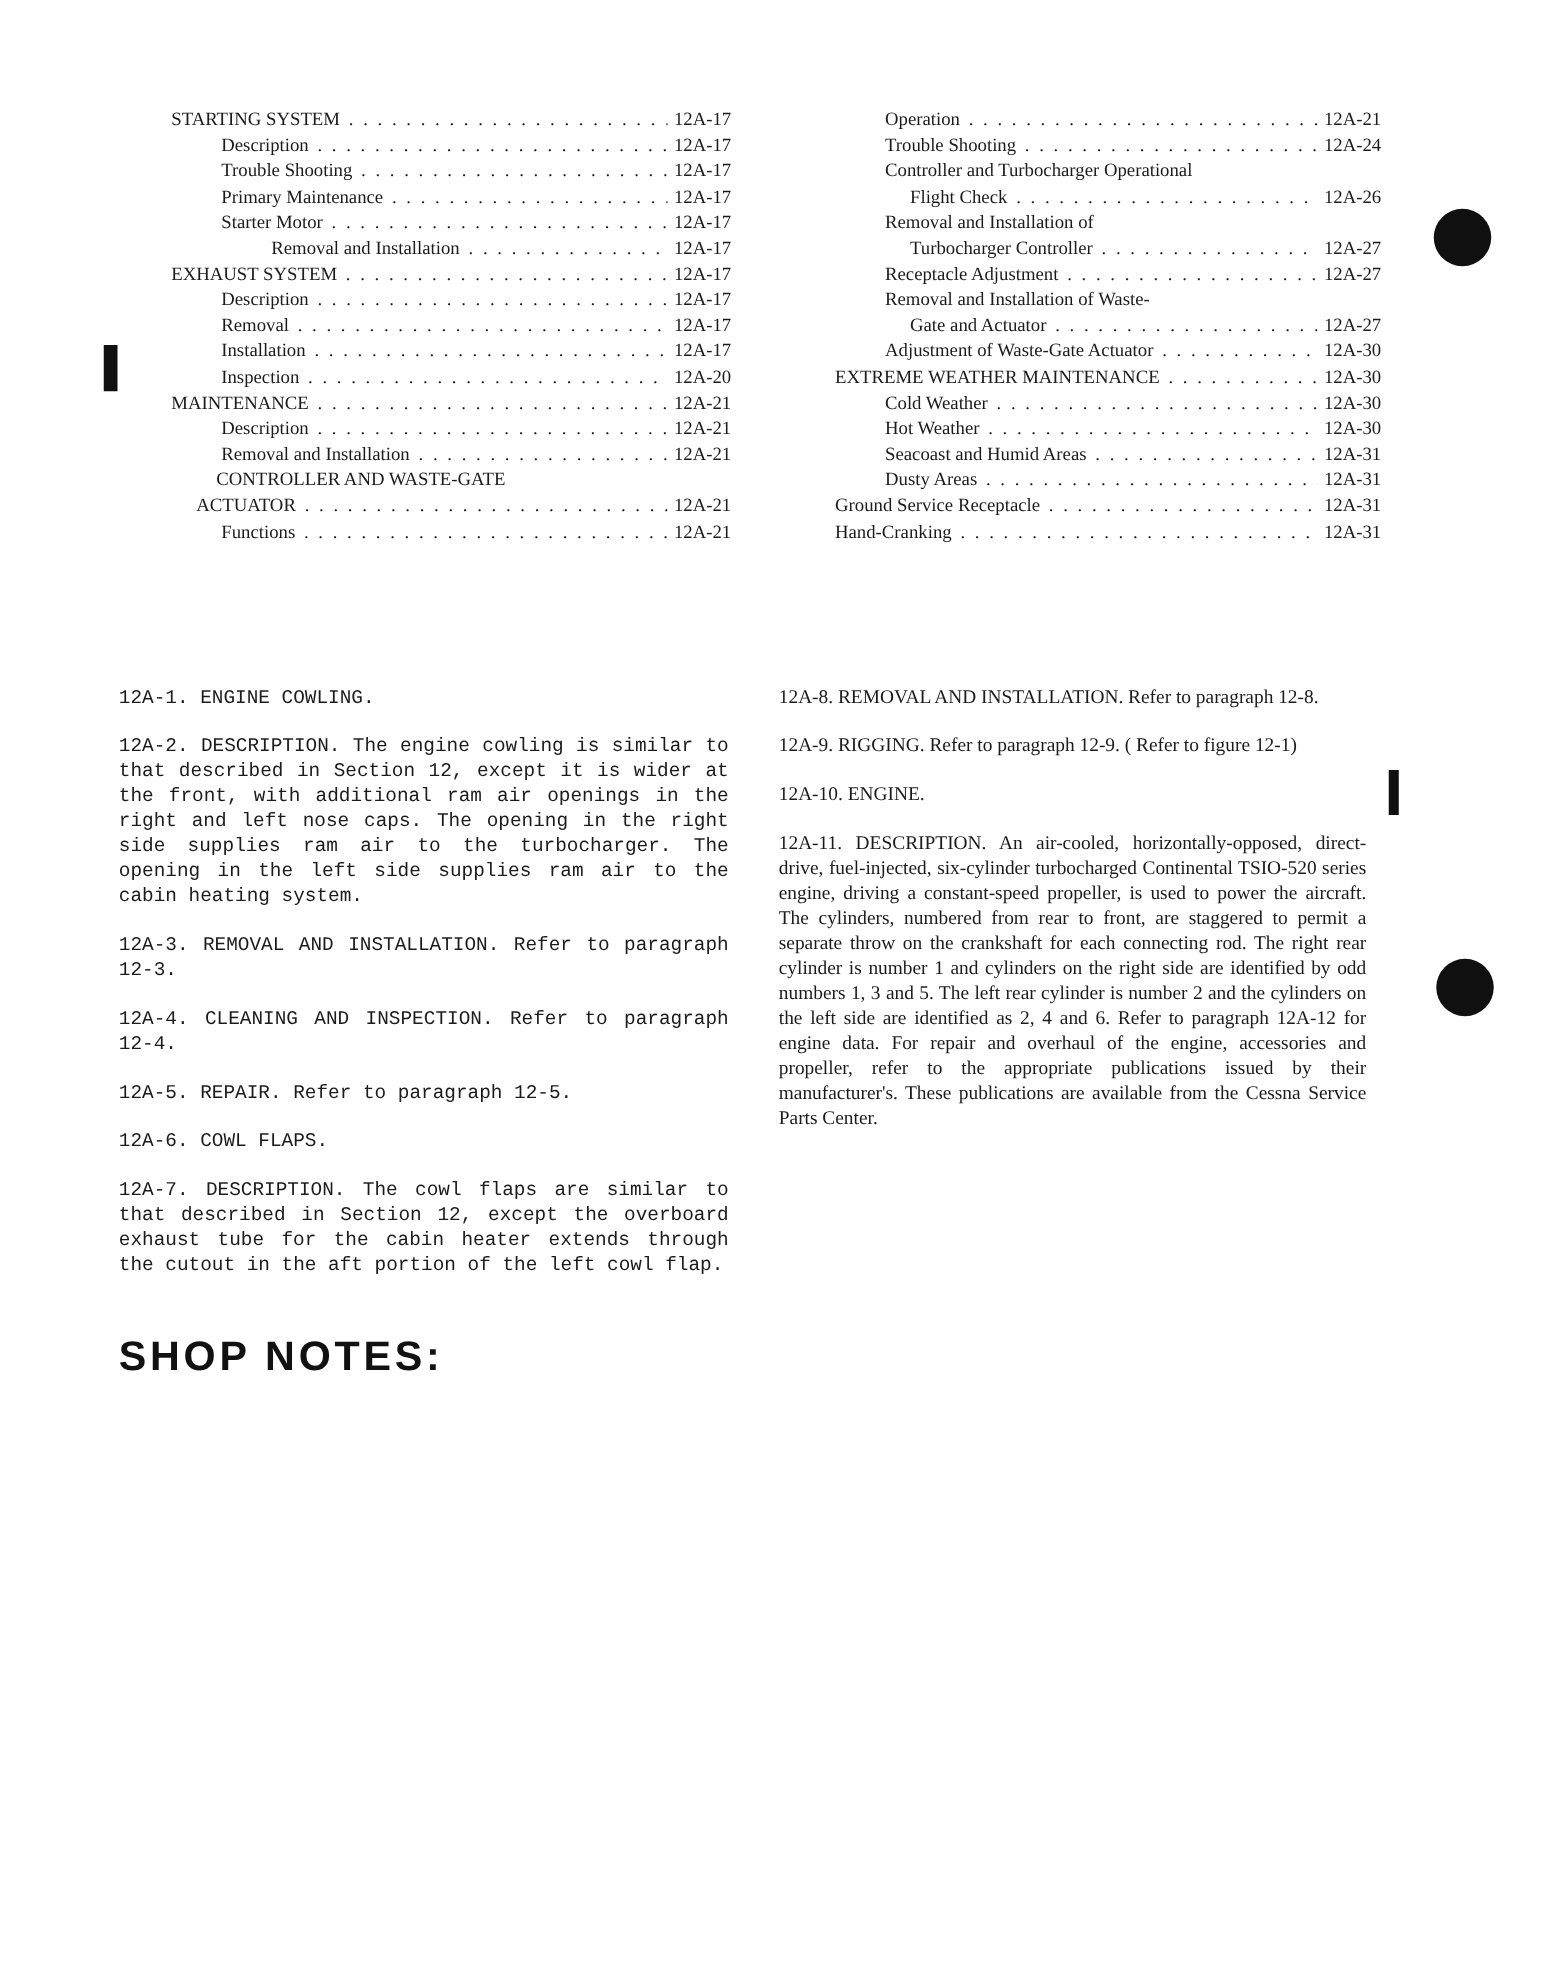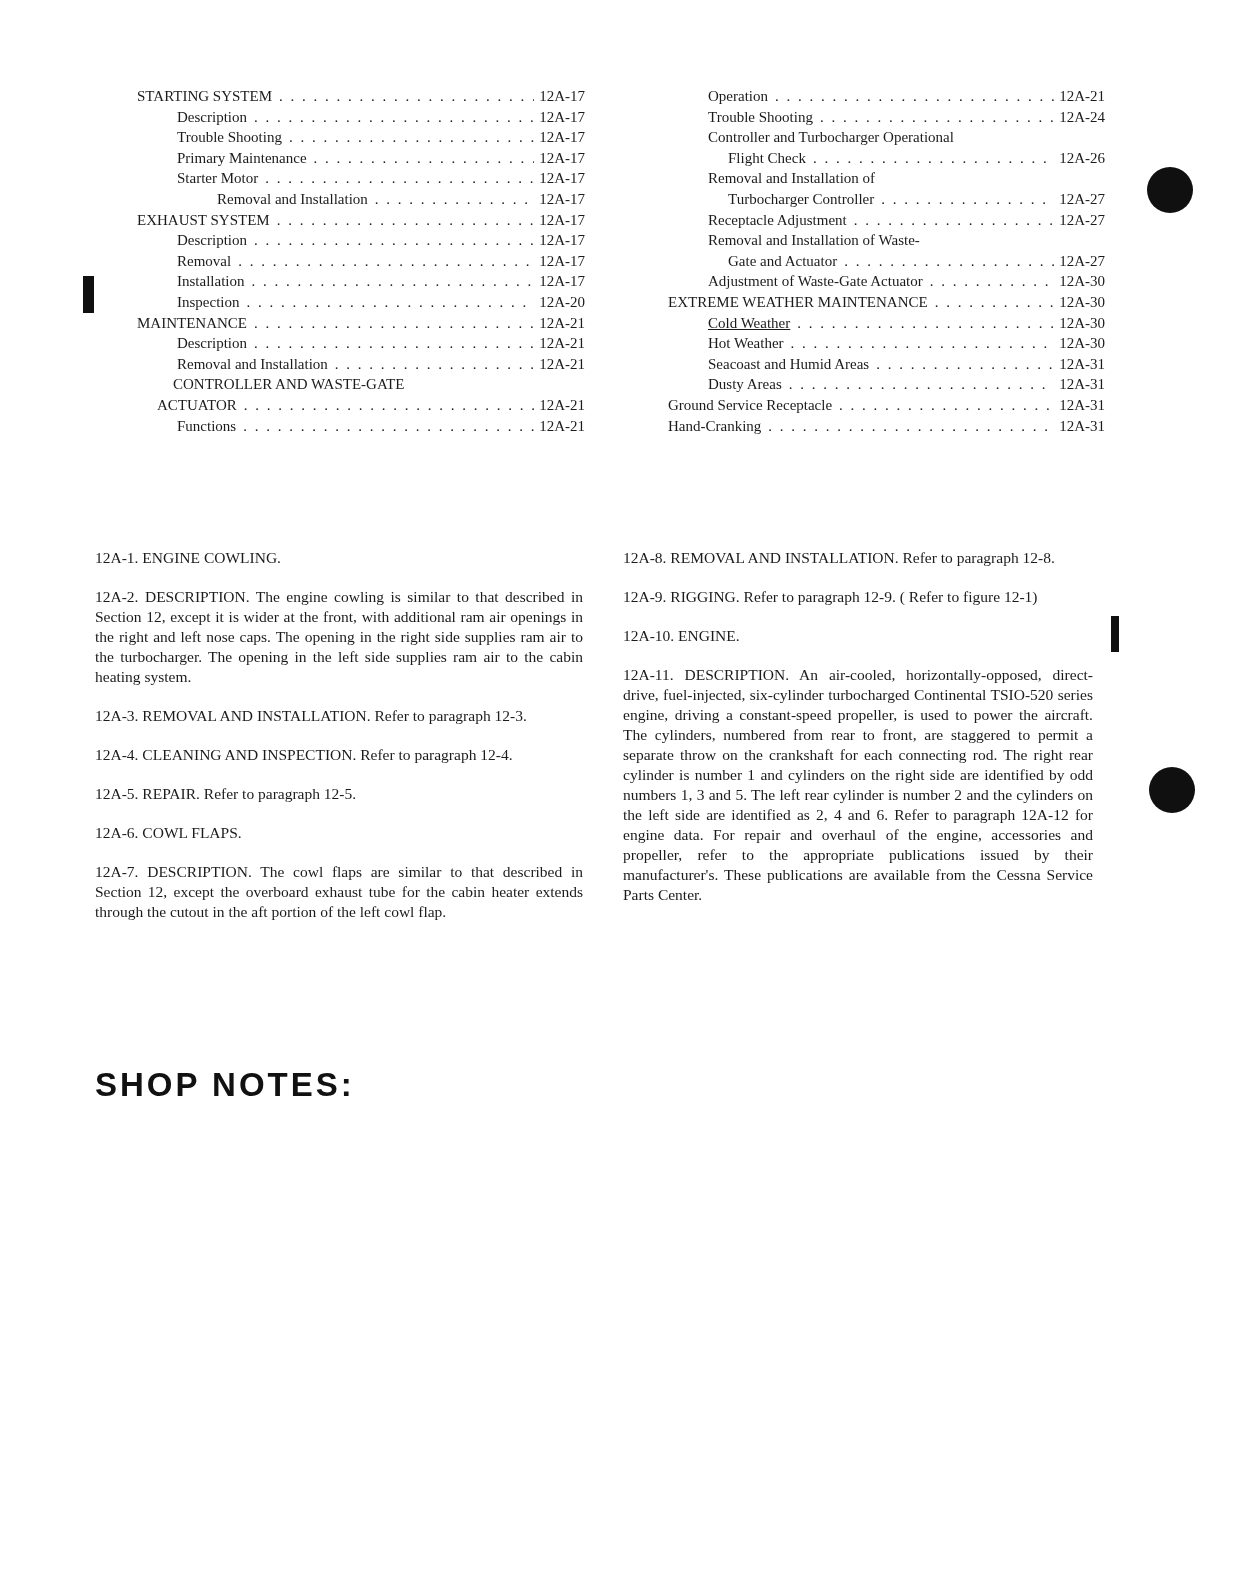--- a/index.html
+++ b/index.html
@@ -33,21 +33,21 @@
     min-width: 0;
   }
   .toc-dots::after {
     content: ". . . . . . . . . . . . . . . . . . . . . . . . . . . . . . . . . . . . . .";
     letter-spacing: 2px;
   }
   .toc-dots.empty::after { content: ""; }
   .toc-page { flex: 0 0 auto; }
   
   .body-col { position: absolute; top: 548px; }
-  .body-col.left  { left: 95px;  width: 488px; }
+  .body-col.left  { left: 95px;  width: 488px; font-family: Liberation Mono, monospace; }
   .body-col.right { left: 623px; width: 470px; }
   .body-col p {
     margin: 0 0 19px 0;
     font-size: 15.5px;
     line-height: 20px;
     text-align: justify;
   }
   
   .shop-notes-title {
     position: absolute;
@@ -239,21 +239,21 @@
         <span class="toc-label" style="padding-left: 40px;">Adjustment of Waste-Gate Actuator</span>
         <span class="toc-dots"></span>
         <span class="toc-page">12A-30</span>
       </div>
       <div class="toc-row">
         <span class="toc-label" style="padding-left: 0px;">EXTREME WEATHER MAINTENANCE</span>
         <span class="toc-dots"></span>
         <span class="toc-page">12A-30</span>
       </div>
       <div class="toc-row">
-        <span class="toc-label" style="padding-left: 40px; text-decoration: underline;">Cold Weather</span>
+        <span class="toc-label" style="padding-left: 40px;">Cold Weather</span>
         <span class="toc-dots"></span>
         <span class="toc-page">12A-30</span>
       </div>
       <div class="toc-row">
         <span class="toc-label" style="padding-left: 40px;">Hot Weather</span>
         <span class="toc-dots"></span>
         <span class="toc-page">12A-30</span>
       </div>
       <div class="toc-row">
         <span class="toc-label" style="padding-left: 40px;">Seacoast and Humid Areas</span>

